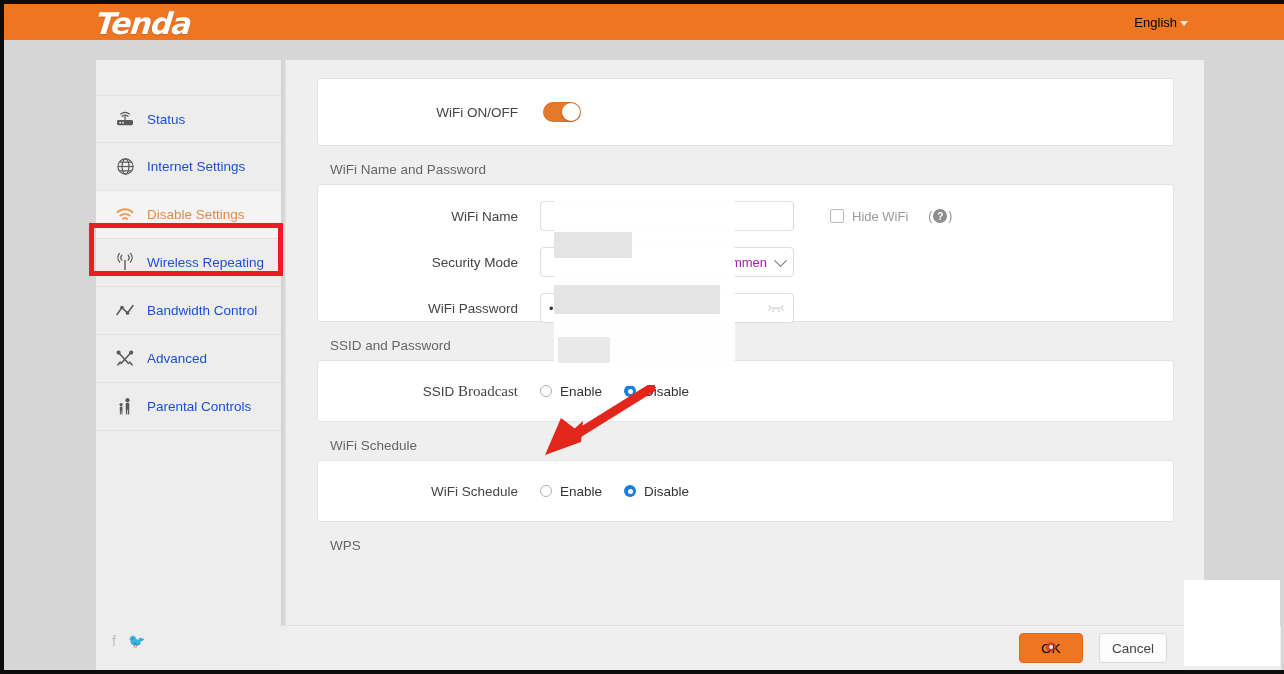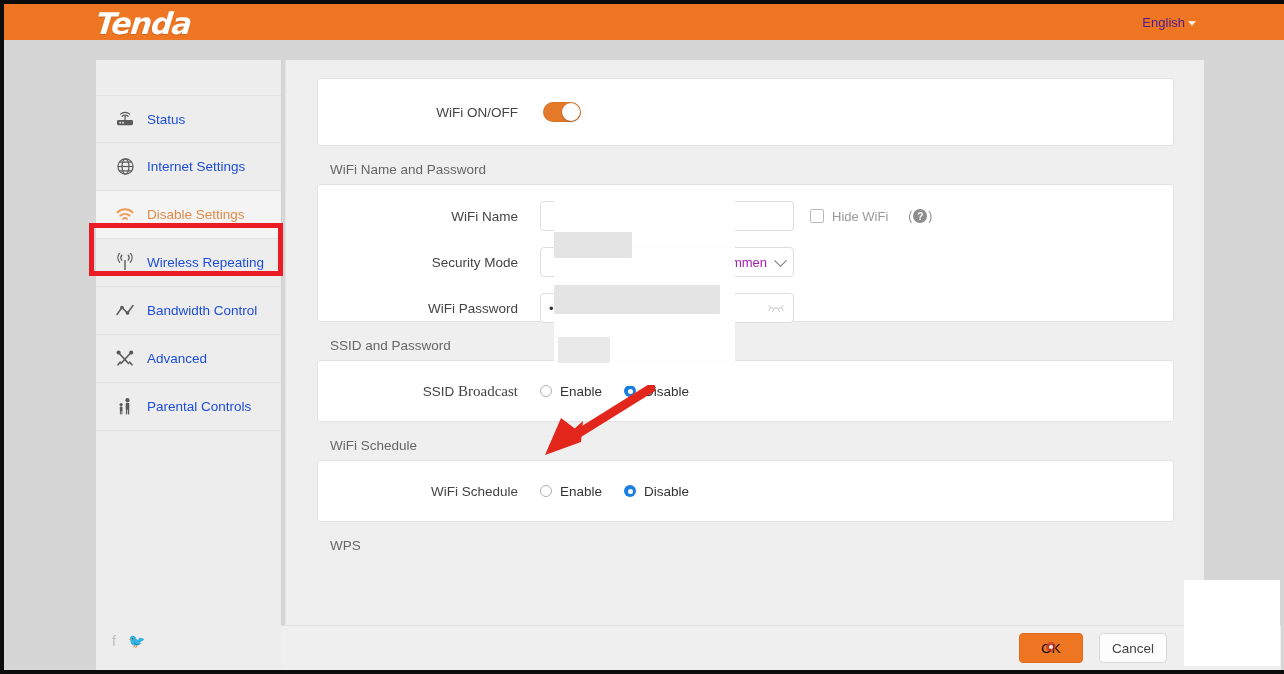--- a/index.html
+++ b/index.html
@@ -20,22 +20,22 @@
   .header{position:absolute;left:4px;top:4px;width:1280px;height:36px;background:#ee7623;z-index:20;}
   .logo{
     position:absolute;left:92px;top:2px;
     font-family:"DejaVu Sans",sans-serif;
     font-size:30px;font-weight:bold;font-style:italic;
     color:#ffffff;letter-spacing:-1px;
     transform:skewX(-6deg);
     text-shadow:0 1px 1px rgba(140,60,0,.35);
   }
   .lang{
-    position:absolute;right:88px;top:11px;
-    font-size:13px;color:#4c1d95;cursor:pointer;
+    position:absolute;right:96px;top:11px;
+    font-size:13px;color:#000000;cursor:pointer;
   }
   .lang .caret{display:inline-block;margin-left:3px;
     border-left:4px solid transparent;border-right:4px solid transparent;
     border-top:5px solid #ffe9d8;vertical-align:middle;}
 
   
   .page{position:absolute;left:4px;top:40px;width:1280px;height:630px;background:#d6d6d6;}
 
   
   .sidebar{
@@ -105,21 +105,21 @@
   }
   .inp.sel{position:relative;padding-right:26px;}
   .inp.sel .chev{
     position:absolute;right:8px;top:50%;margin-top:-3px;width:8px;height:8px;
     border-right:1.6px solid #777;border-bottom:1.6px solid #777;
     transform:rotate(45deg) translate(-2px,-2px);
   }
   .inp .tail{margin-left:auto;font-size:13px;color:#a21caf;}
   .inp.pwd{position:relative;}
   .eye{position:absolute;right:8px;top:50%;margin-top:-6px;width:18px;height:12px;color:#ccc;}
-  .chk-wrap{display:flex;align-items:center;margin-left:16px;}
+  .chk-wrap{display:flex;align-items:center;margin-left:36px;}
   .chkbox{width:12px;height:12px;border:1px solid #b9b9b9;border-radius:2px;background:#fff;cursor:pointer;}
   .chk-lbl{margin-left:8px;font-size:13px;color:#9b9b9b;}
   .help{
     margin-left:20px;font-size:12px;color:#8d8d8d;display:flex;align-items:center;
   }
   .help .circ{
     display:inline-flex;align-items:center;justify-content:center;
     width:14px;height:14px;border-radius:50%;background:#8d8d8d;color:#fff;
     font-size:10px;font-weight:bold;margin:0 1px;
   }

